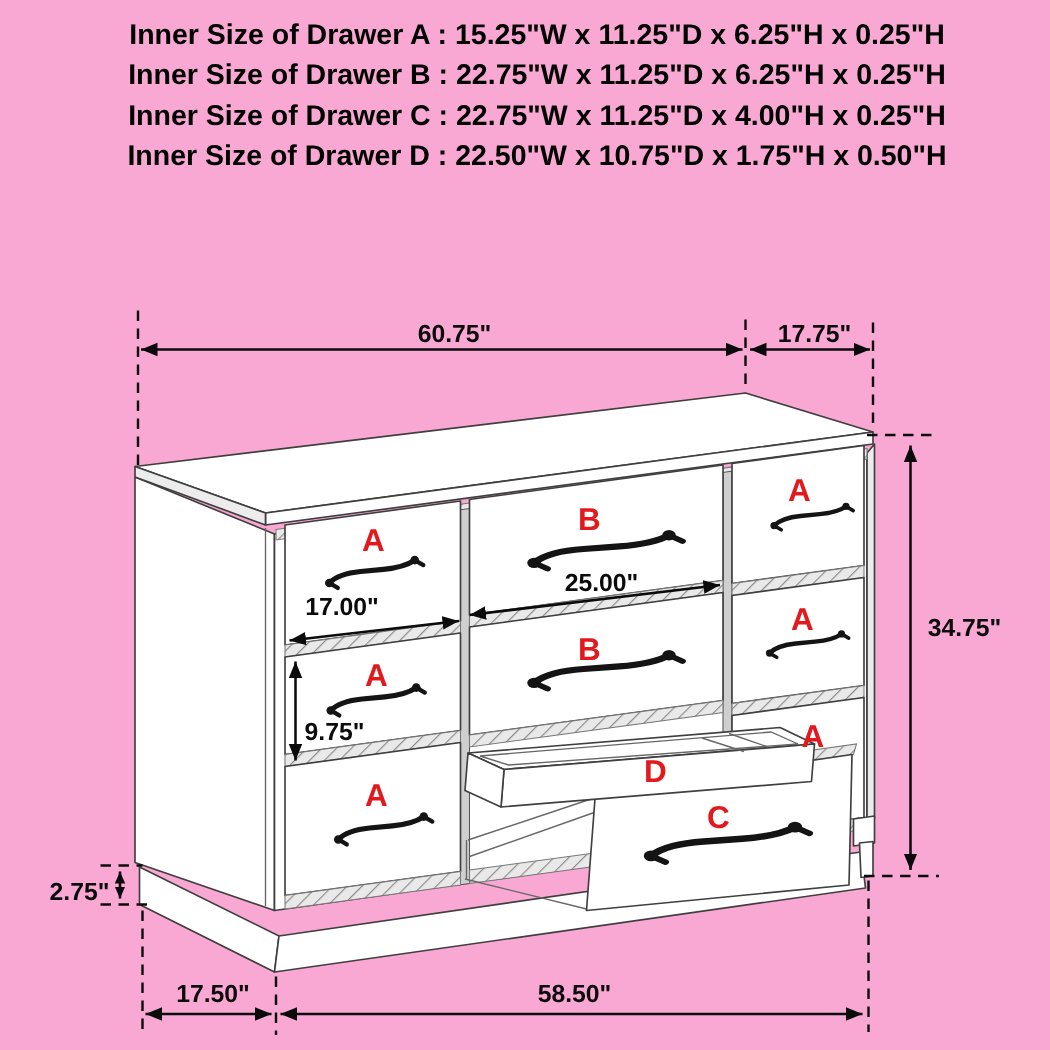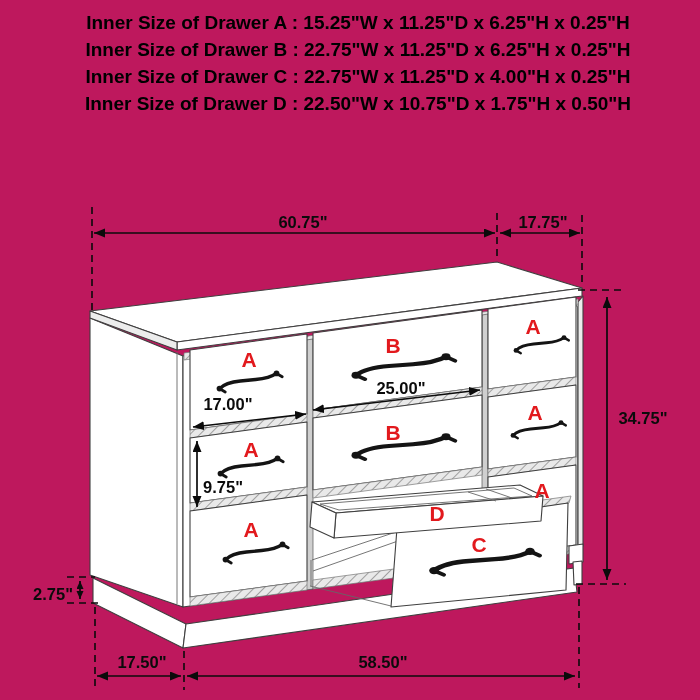--- a/index.html
+++ b/index.html
@@ -1,21 +1,21 @@
 <!DOCTYPE html>
 <html style="--label-color: #e2191d; --line-color: #3f3f3f; --dim-color: #0b0b0b;"><head>
 <meta charset="utf-8">
 <style>
   :root{
     --label-color:#e2191d;
     --line-color:#3f3f3f;
     --dim-color:#0b0b0b;
   }
   html,body{margin:0;padding:0;background:#ffffff;}
-  .page{width:700px;height:700px;background:#be185d;position:relative;overflow:hidden;}
+  .page{width:700px;height:700px;background:#f9a8d4;position:relative;overflow:hidden;}
   svg{display:block;}
   .htext{font:bold 19px "Liberation Sans",sans-serif;fill:#000;text-anchor:middle;}
   .dimtext{font:bold 16.5px "Liberation Sans",sans-serif;fill:var(--dim-color);text-anchor:middle;}
   .dlabel{font:bold 21px "Liberation Sans",sans-serif;fill:var(--label-color);text-anchor:middle;}
   .face{fill:#ffffff;stroke:var(--line-color);stroke-width:1.1;stroke-linejoin:round;}
   .edge{fill:#ececec;stroke:var(--line-color);stroke-width:1.1;stroke-linejoin:round;}
   .band{fill:url(#hatch);stroke:#777;stroke-width:0.7;}
   .divider{fill:#cfcfcf;stroke:#555;stroke-width:0.7;}
   .thin{stroke:#666;stroke-width:0.9;fill:none;}
   .dim{stroke:var(--dim-color);stroke-width:1.7;fill:none;}

